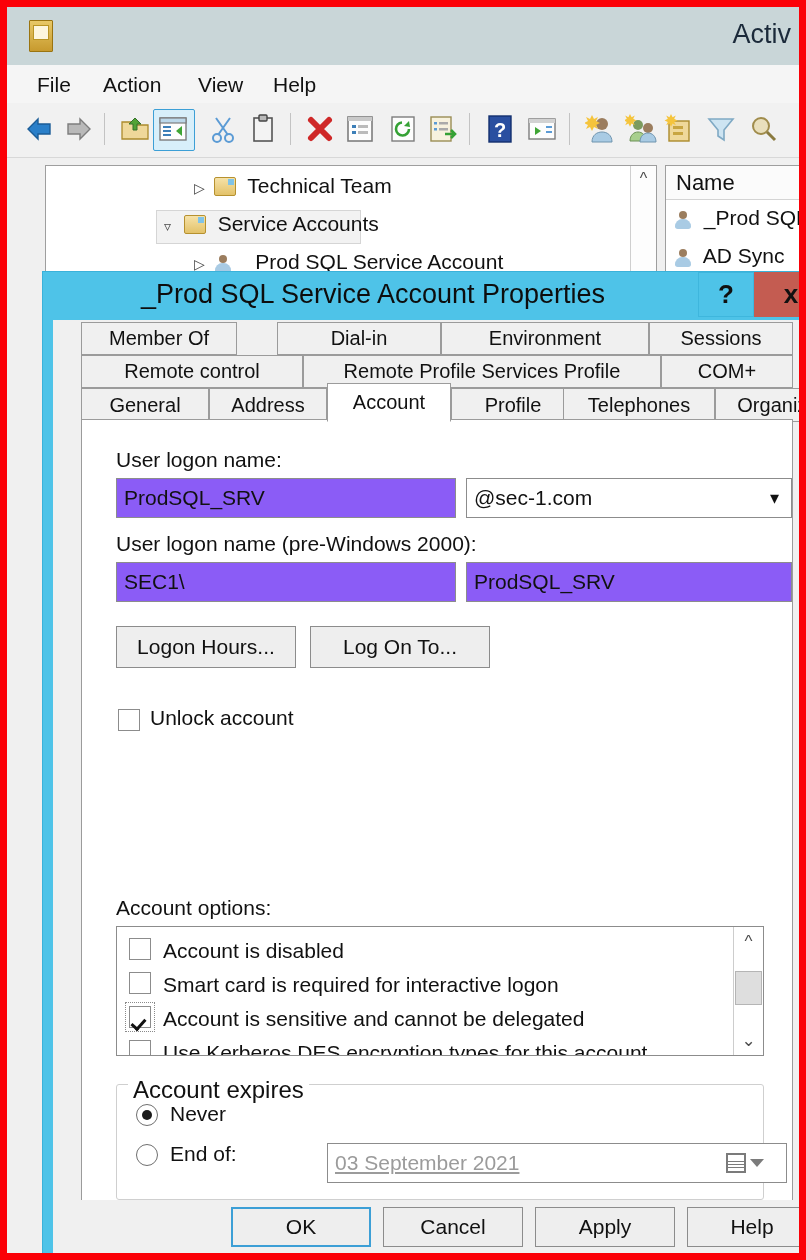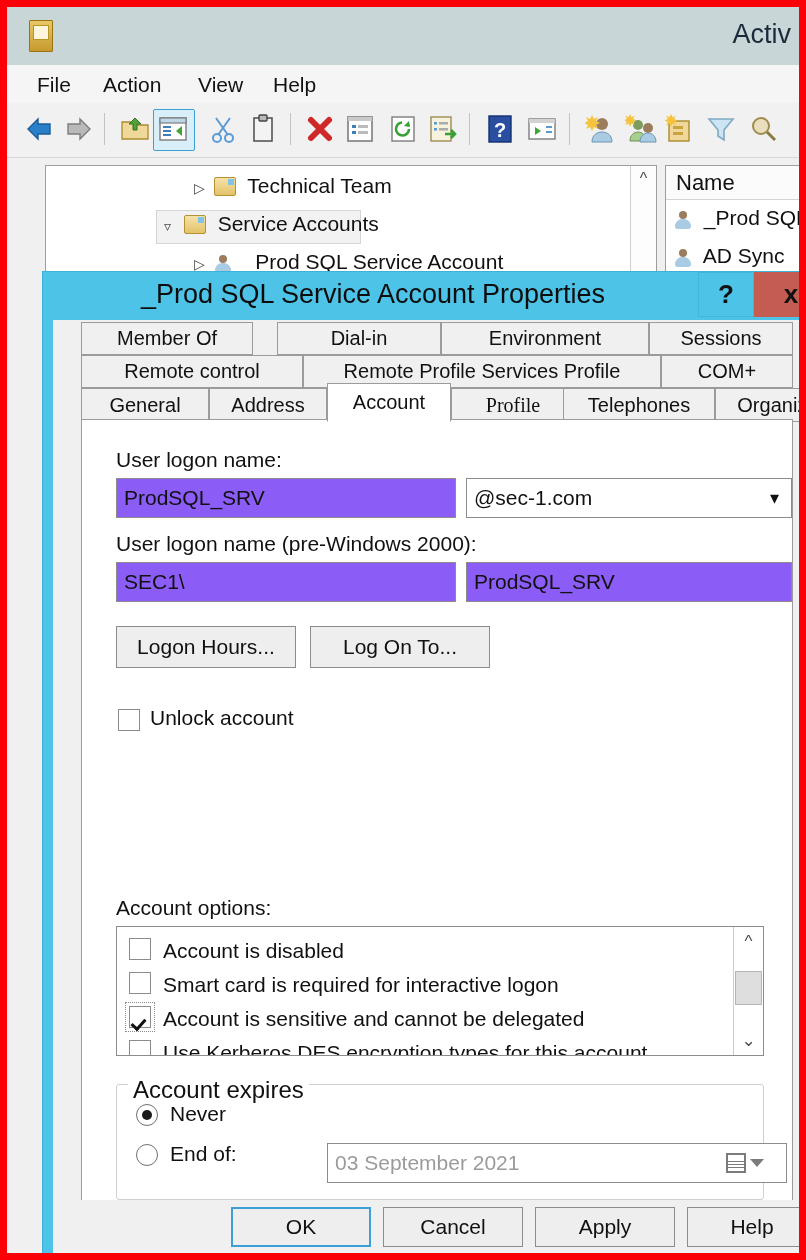--- a/index.html
+++ b/index.html
@@ -193,21 +193,21 @@
     position:absolute;width:22px;height:22px;border-radius:50%;
     background:#ffffff;border:1px solid #6f6f6f;box-sizing:border-box;
   }
   .radio.on:after{
     content:"";position:absolute;left:5px;top:5px;width:10px;height:10px;
     border-radius:50%;background:#1a1a1a;
   }
   #date-field{
     position:absolute;left:245px;top:723px;width:460px;height:40px;
     background:#ffffff;border:1px solid #8c8c8c;box-sizing:border-box;
-    font-size:21px;color:#9b9b9b;display:flex;align-items:center;padding-left:7px;
+    font-size:21px;color:#9b9b9b;display:flex;align-items:center;padding-left:7px;text-decoration:underline;
   }
   #date-cal{
     position:absolute;right:40px;top:50%;transform:translateY(-50%);
     width:20px;height:20px;border:2px solid #7b7b7b;box-sizing:border-box;background:#fff;
   }
   #date-cal:after{
     content:"";position:absolute;left:0;top:3px;width:16px;height:1px;
     box-shadow:0 3px 0 #7b7b7b,0 6px 0 #7b7b7b,0 9px 0 #7b7b7b;
   }
   #date-chev{
@@ -433,33 +433,33 @@
   <div id="dlg-titlebar">
     <div id="dlg-title">_Prod SQL Service Account Properties</div>
     <div id="btn-help-title">?</div>
     <div id="btn-close-title">x</div>
   </div>
 
   <div id="dlg-body">
 
     <div id="tabstrip">
 
-      <div class="tab" style="left:0px;top:2px;width:172px;height:33px;">Member Of</div>
+      <div class="tab" style="left:0px;top:2px;width:156px;height:33px;">Member Of</div>
       <div class="tab" style="left:196px;top:2px;width:164px;height:33px;">Dial-in</div>
       <div class="tab" style="left:360px;top:2px;width:208px;height:33px;">Environment</div>
       <div class="tab" style="left:568px;top:2px;width:144px;height:33px;text-align:center;">Sessions</div>
 
       <div class="tab" style="left:0px;top:35px;width:222px;height:33px;">Remote control</div>
       <div class="tab" style="left:222px;top:35px;width:358px;height:33px;">Remote Profile Services Profile</div>
       <div class="tab" style="left:580px;top:35px;width:132px;height:33px;">COM+</div>
 
       <div class="tab" style="left:0px;top:68px;width:128px;height:34px;">General</div>
       <div class="tab" style="left:128px;top:68px;width:118px;height:34px;">Address</div>
       <div class="tab active" style="left:246px;top:63px;width:124px;height:39px;">Account</div>
-      <div class="tab" style="left:370px;top:68px;width:124px;height:34px;font-family:Liberation Serif, serif;">Profile</div>
+      <div class="tab" style="left:370px;top:68px;width:124px;height:34px;">Profile</div>
       <div class="tab" style="left:482px;top:68px;width:152px;height:34px;">Telephones</div>
       <div class="tab" style="left:634px;top:68px;width:158px;height:34px;">Organization</div>
     </div>
 
     <div id="tabpage">
 
       <div class="lbl" style="left:34px;top:28px;">User logon name:</div>
       <div class="txtbox" style="left:34px;top:58px;width:340px;height:40px;">ProdSQL_SRV</div>
       <div class="combo" style="left:384px;top:58px;width:326px;height:40px;">
         <span>@sec-1.com</span>

